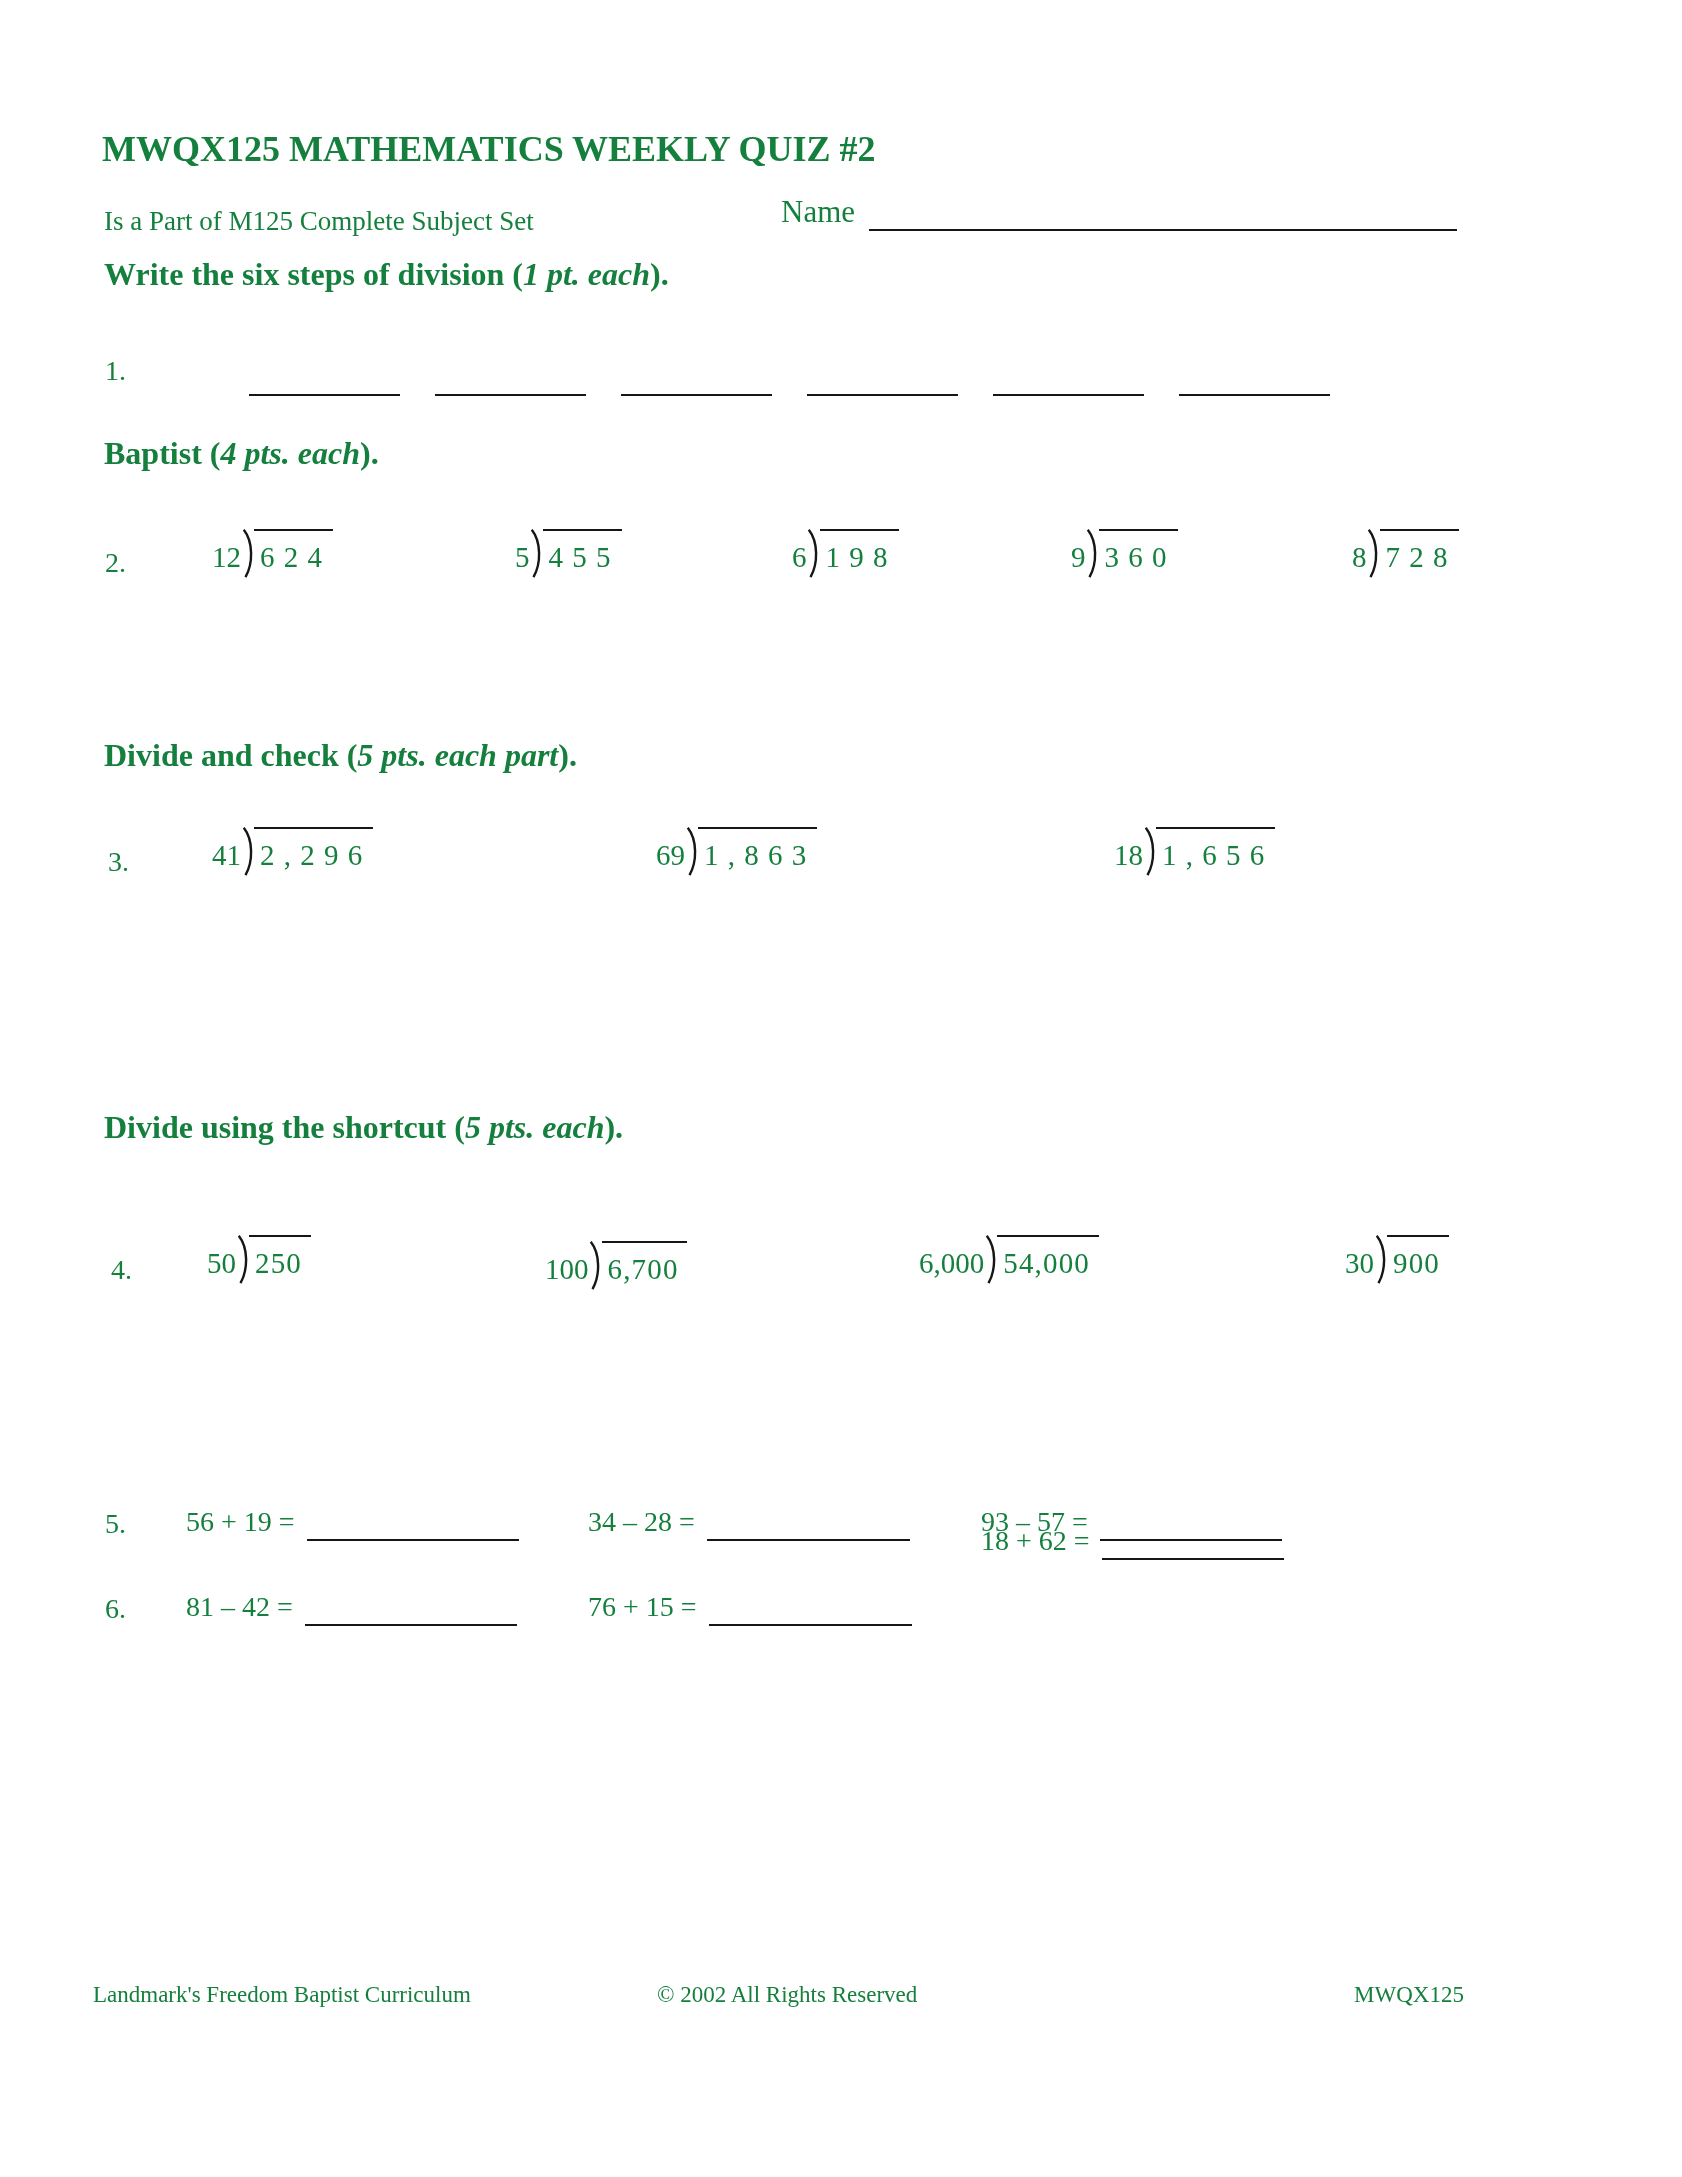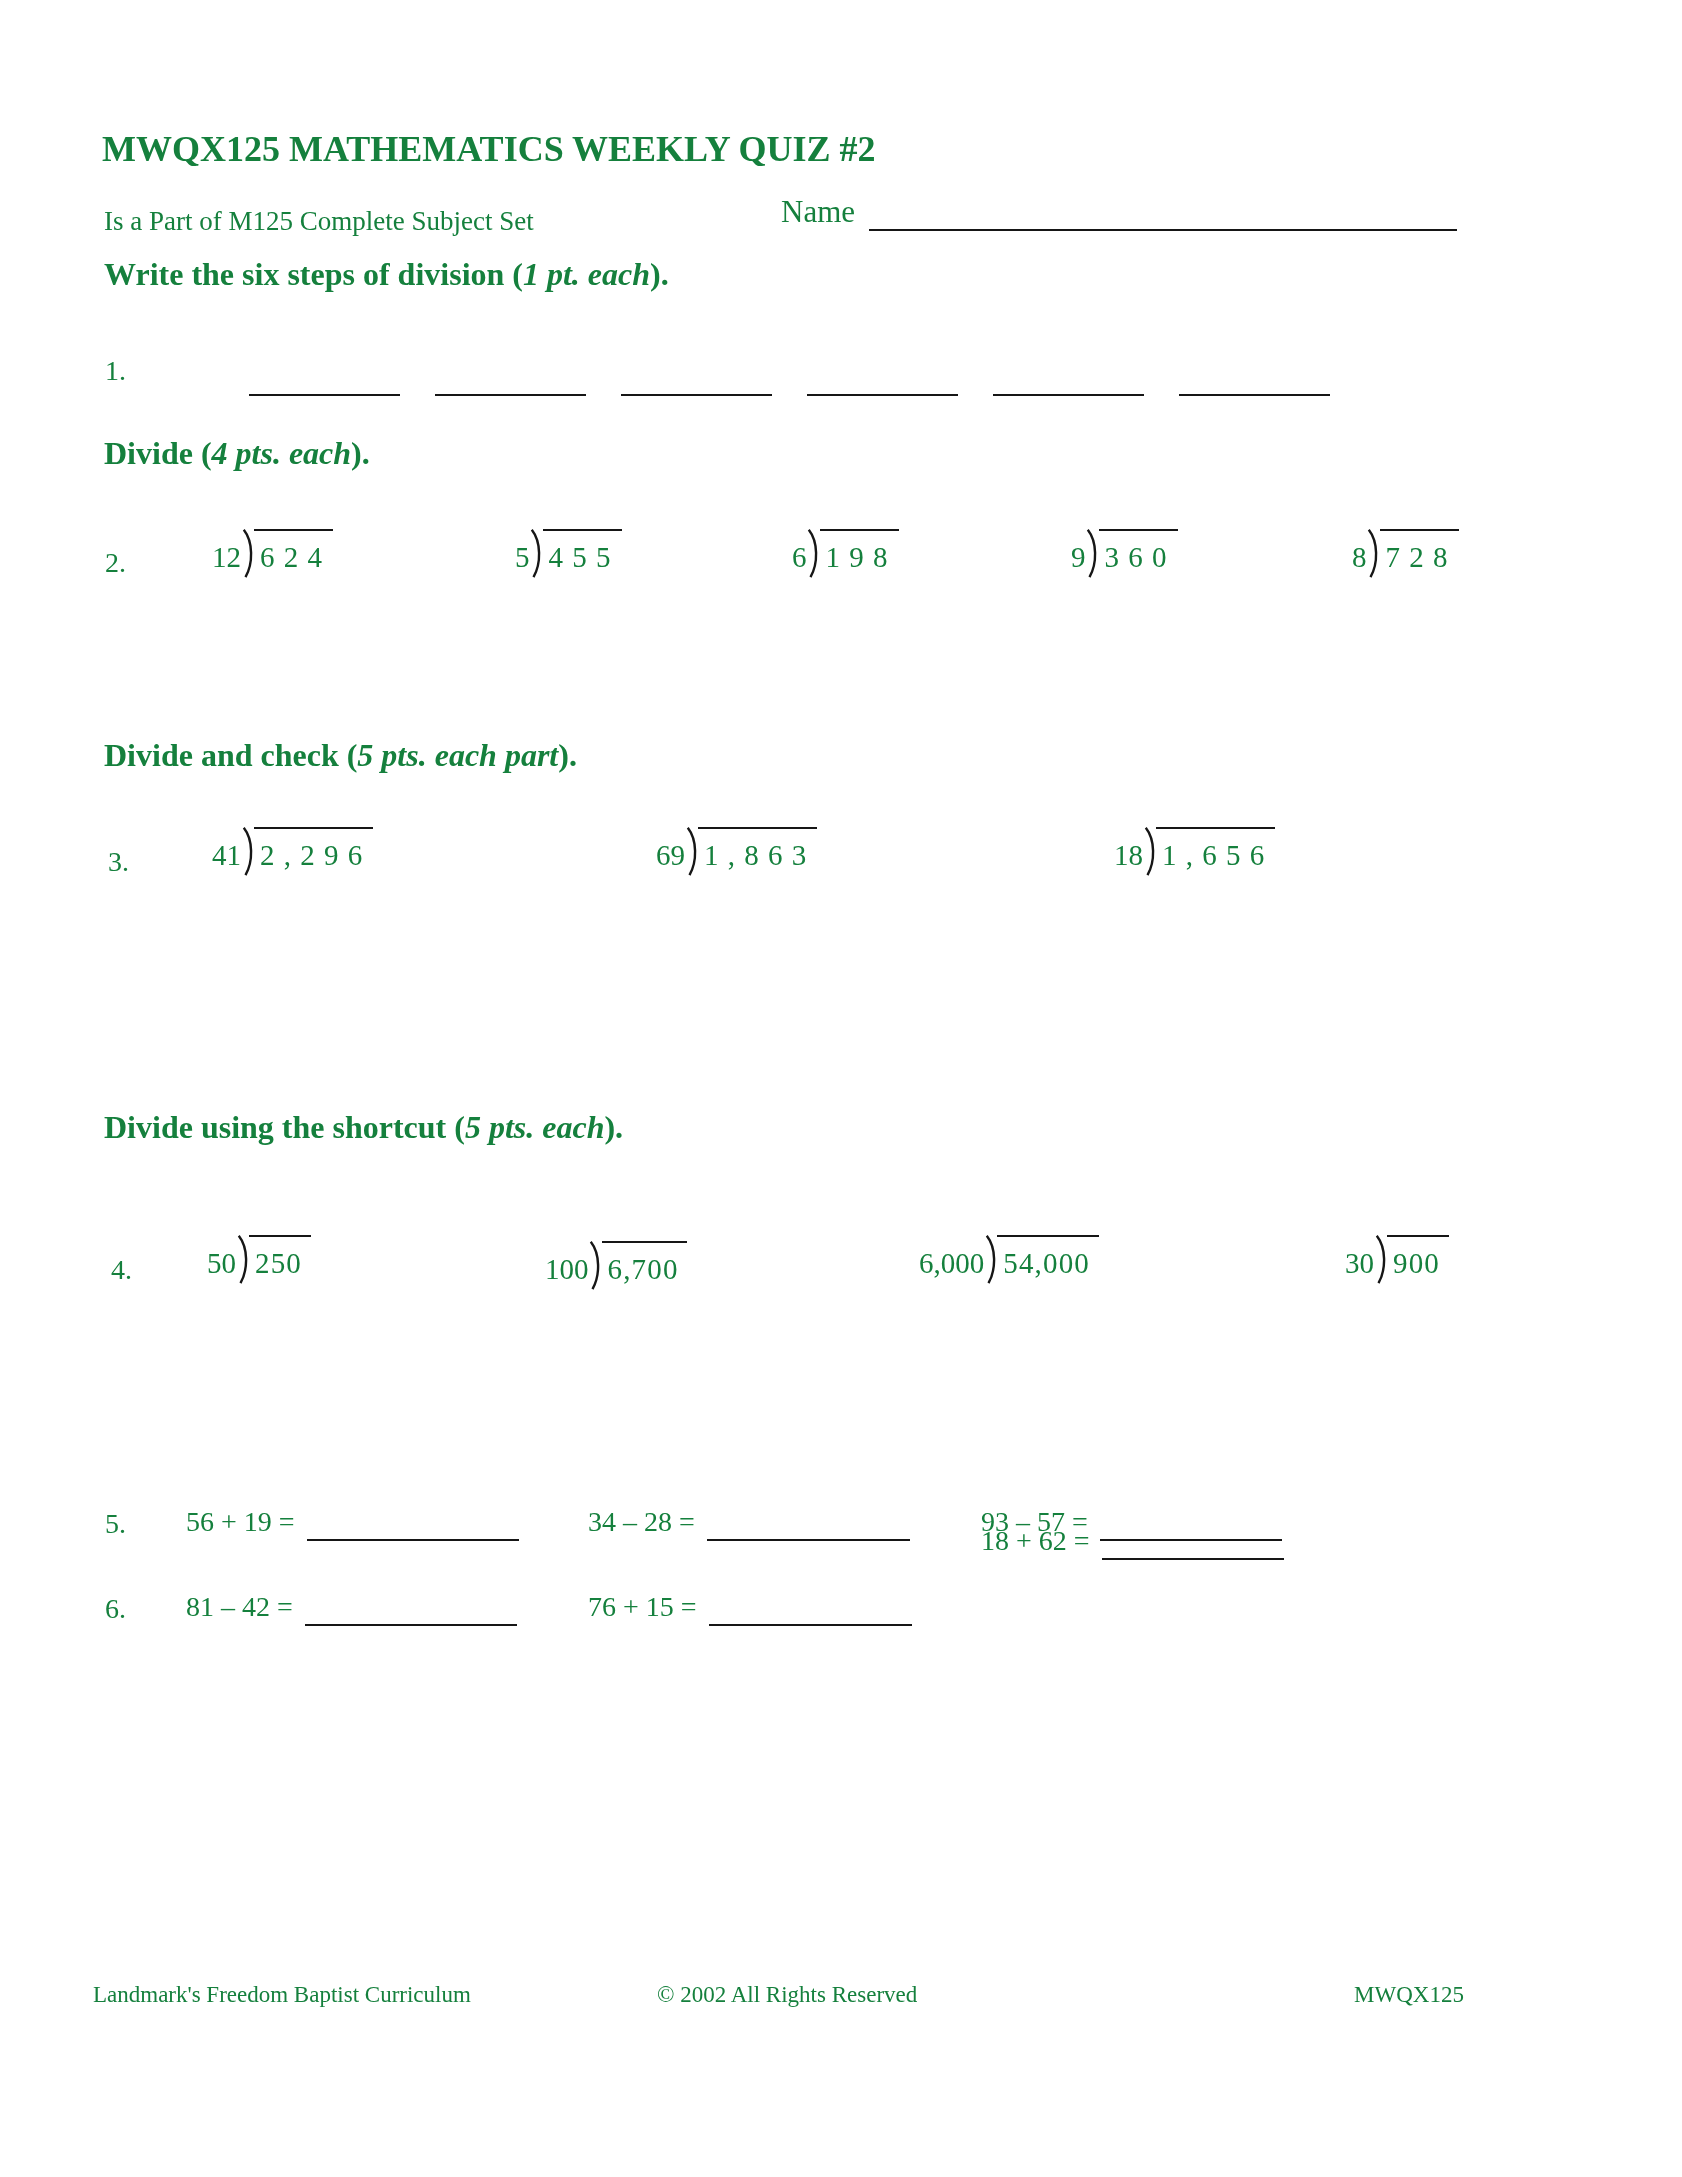--- a/index.html
+++ b/index.html
@@ -123,21 +123,21 @@
   <div class="abs blanks-row" style="left:249px; top:370px">
     <span class="blank"></span>
     <span class="blank"></span>
     <span class="blank"></span>
     <span class="blank"></span>
     <span class="blank"></span>
     <span class="blank"></span>
   </div>
 
   <div class="abs heading" style="top:435px">
-    <span>Divide (</span><span class="it">4 pts. each</span><span>).</span>
+    <span>Baptist (</span><span class="it">4 pts. each</span><span>).</span>
   </div>
   <div class="abs qnum" style="left:105px; top:547px">2.</div>
 
   <div class="abs prob" style="left:192px; top:529px">
     <span class="divisor">12</span>
     <svg class="bracket" width="13" height="49" viewBox="0 0 15 57">
         <path d="M2,1 C13,15 13,40 4,56" stroke="#161616" stroke-width="2.8" fill="none"></path>
       </svg>
     <span class="dividend sp">624</span>
   </div>

